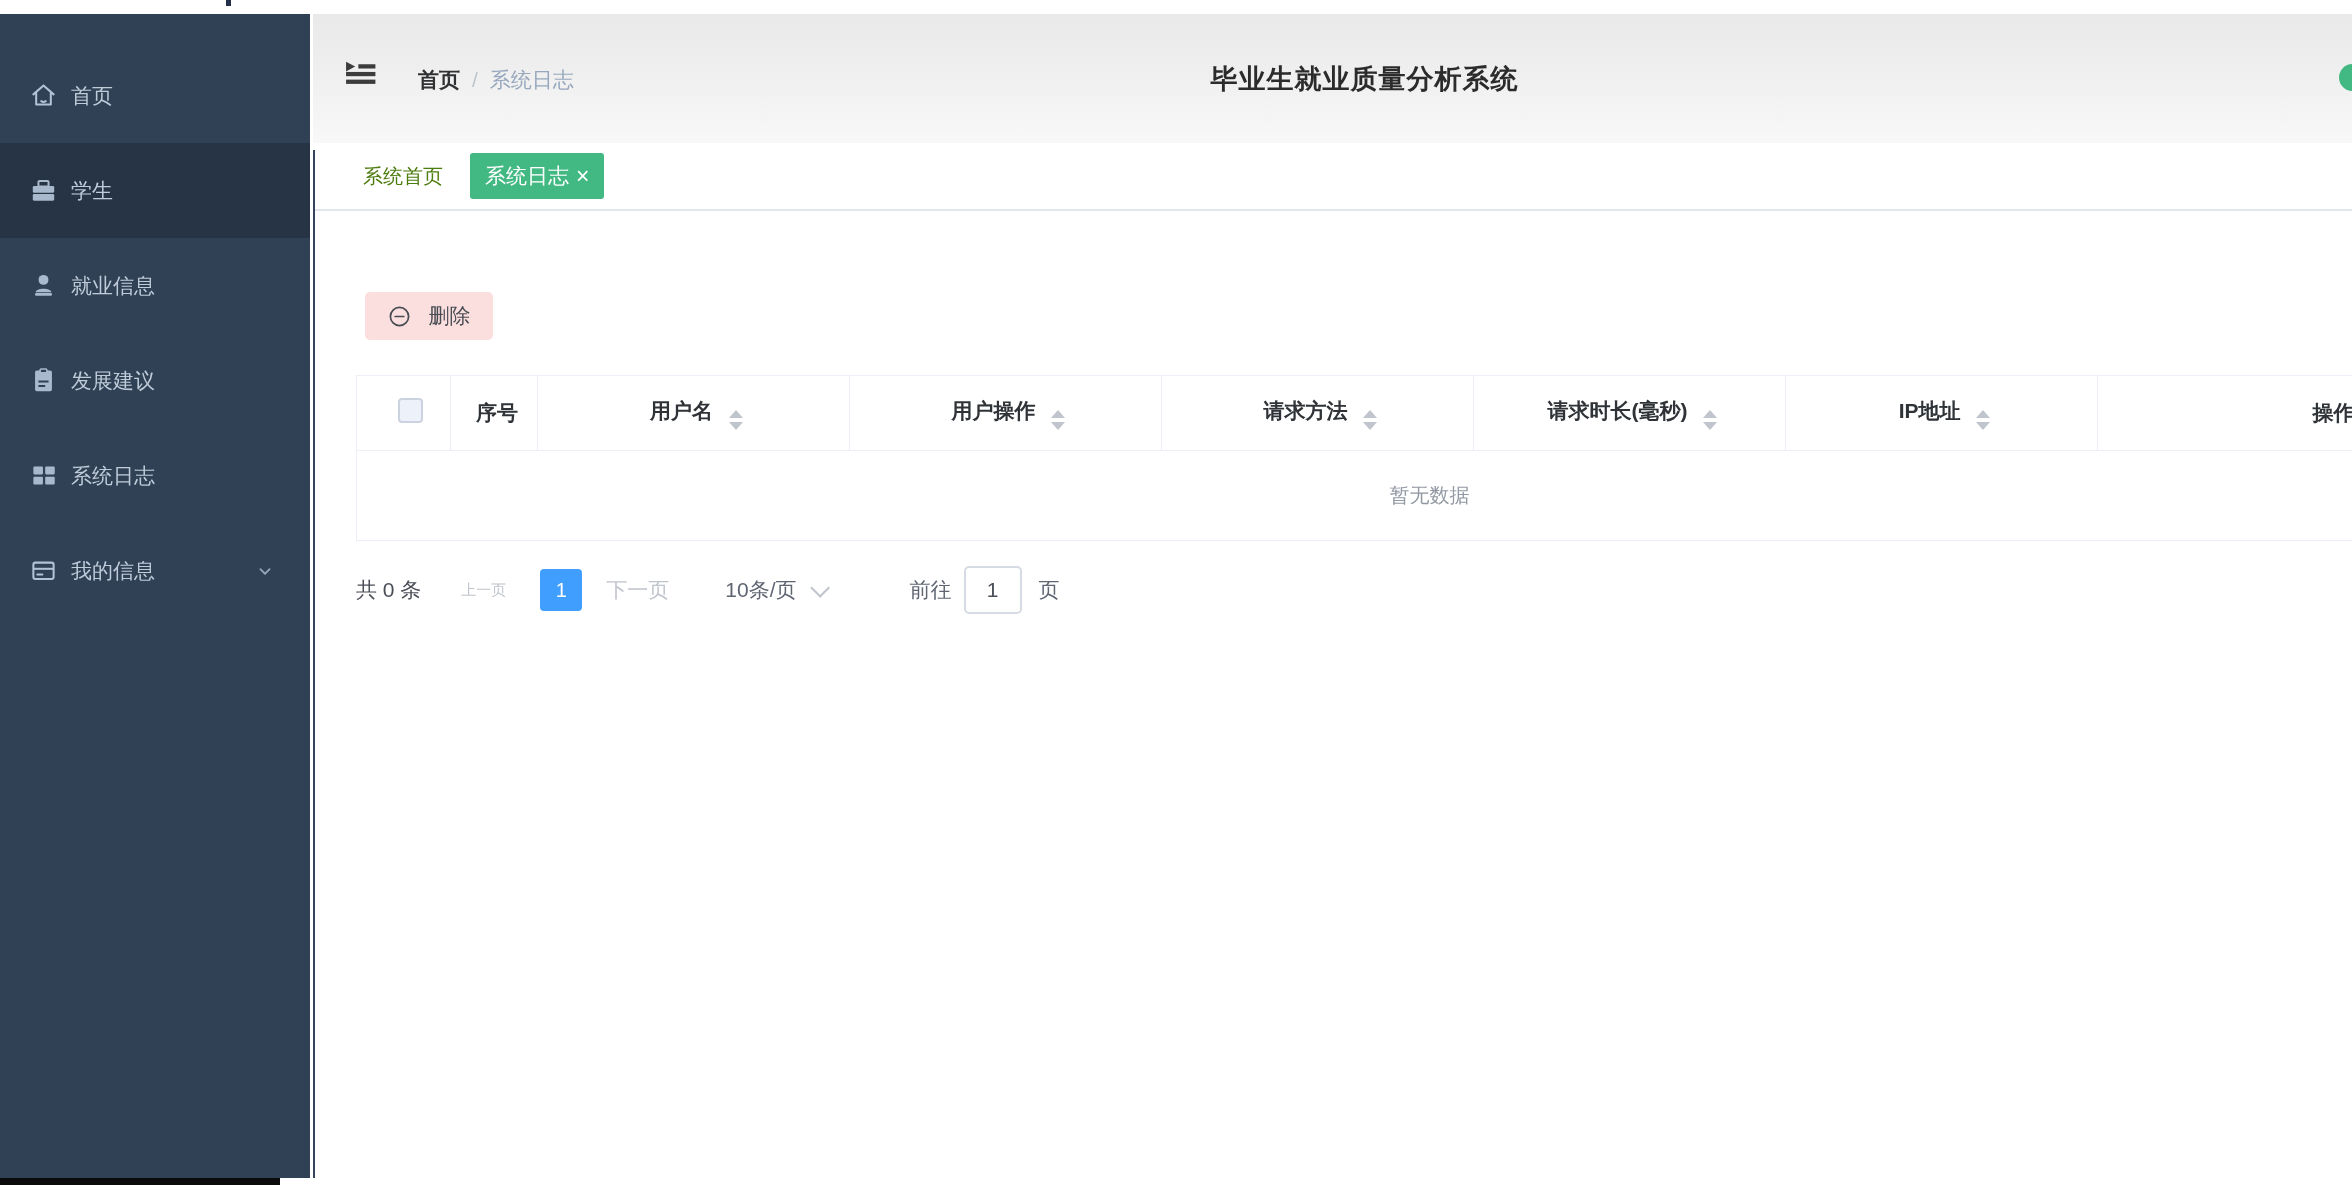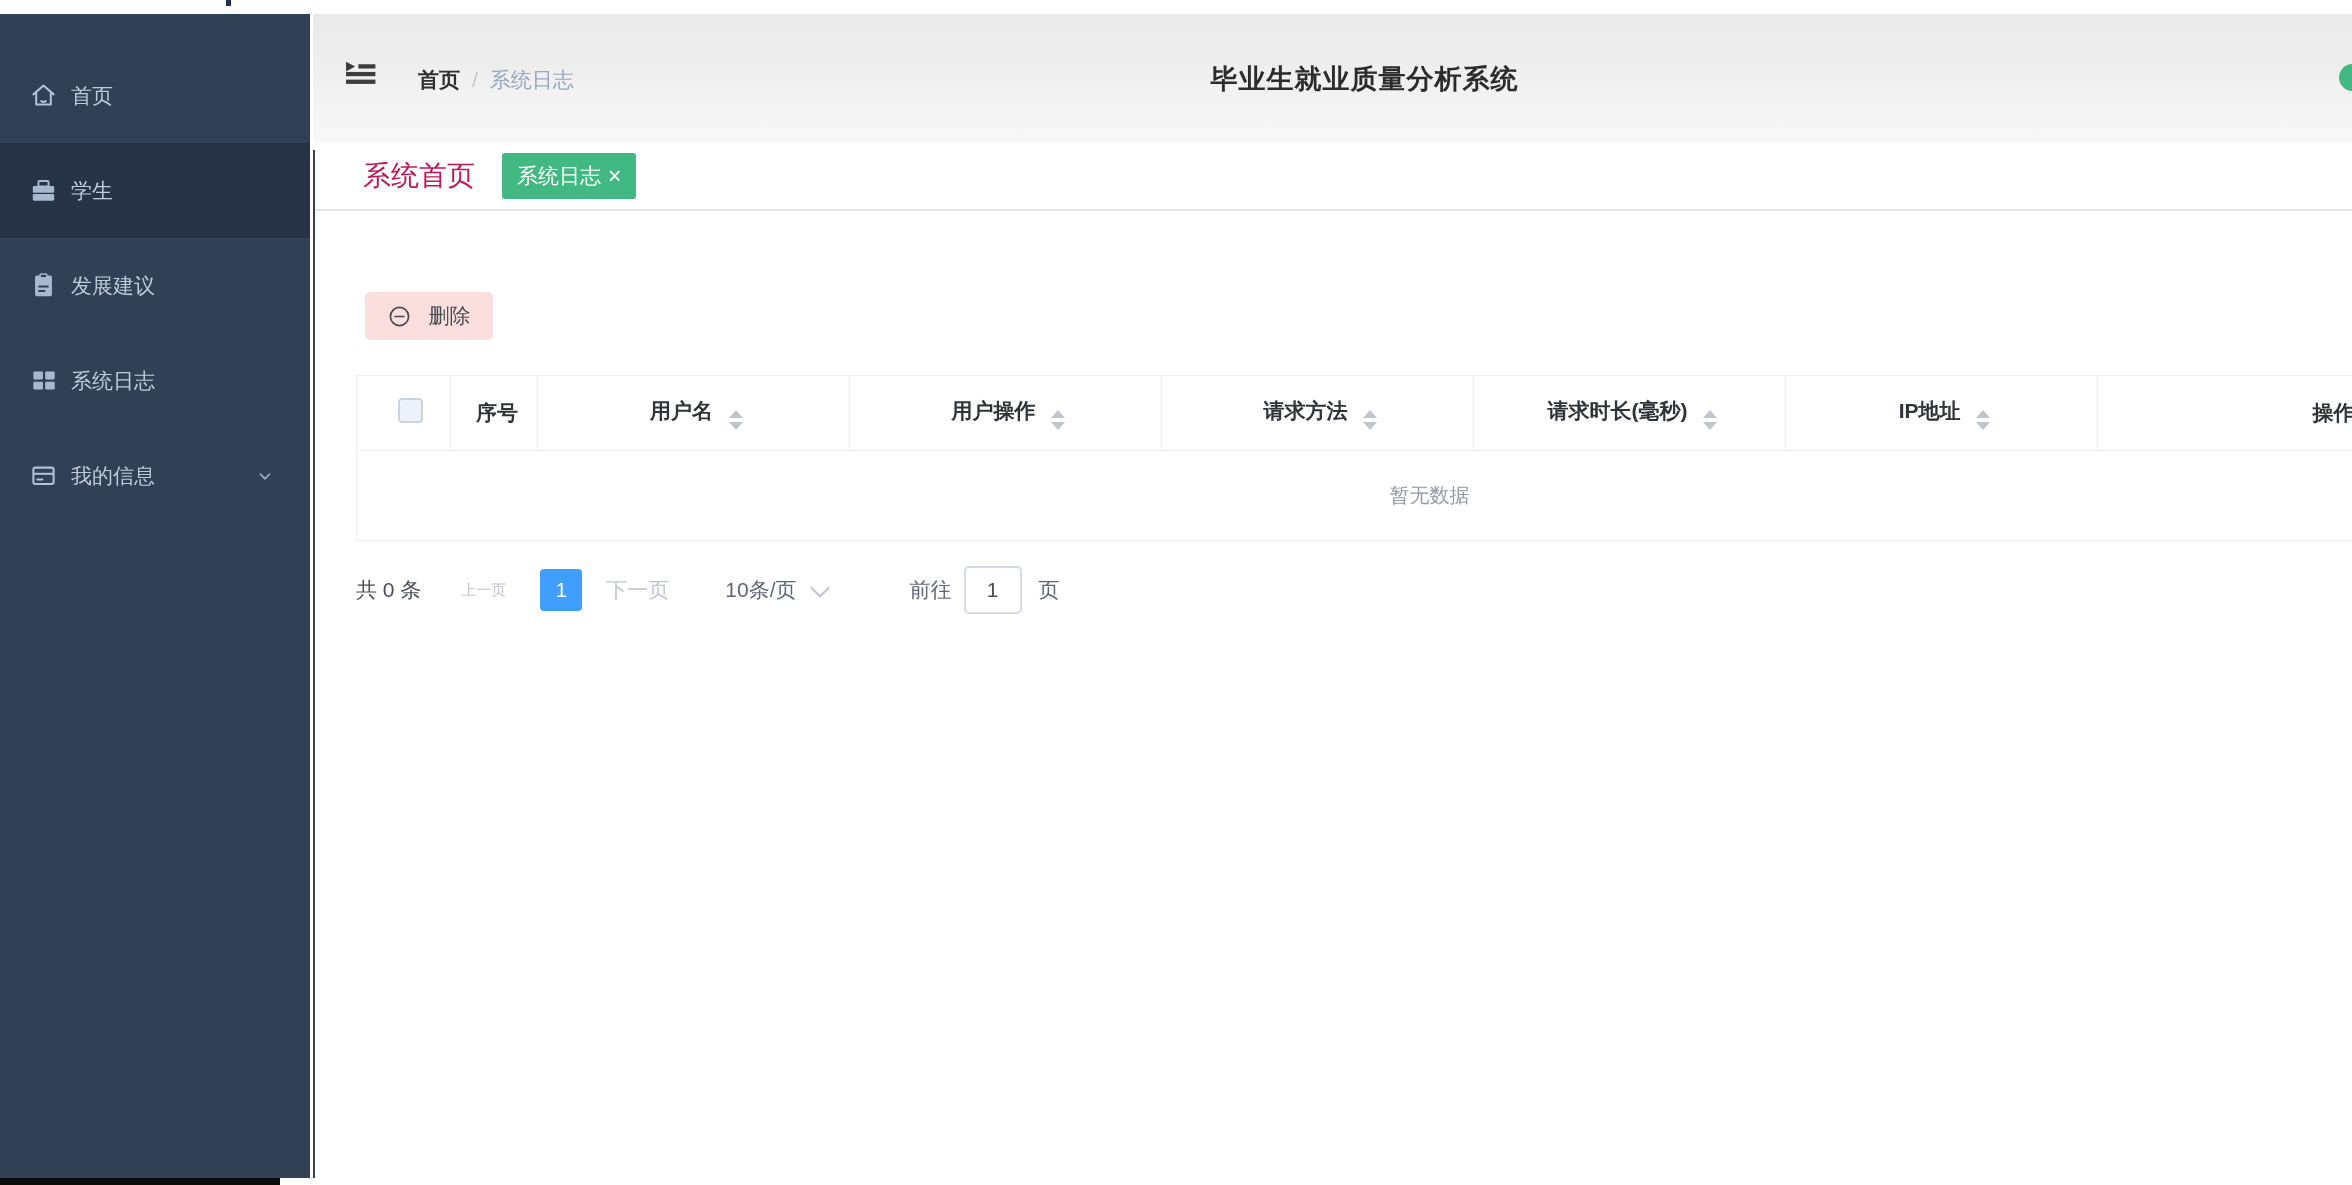--- a/index.html
+++ b/index.html
@@ -26,21 +26,21 @@
   .hamburger{position:absolute;left:32px;top:44px;width:32px;height:32px;cursor:pointer;display:inline-flex;}
   .breadcrumb{position:absolute;left:105px;top:52px;display:flex;gap:12px;font-size:21px;align-items:center;}
   .bc-home{color:#303133;font-weight:bold;cursor:pointer;}
   .bc-sep{color:#c0c4cc;}
   .bc-cur{color:#97a8be;}
   .page-title{position:absolute;left:0;right:0;top:47px;margin:0;text-align:center;font-size:27px;font-weight:bold;color:#2b2b2b;transform:translateX(32px);letter-spacing:1px;}
   .avatar-dot{position:absolute;right:-14px;top:50px;width:27px;height:27px;border-radius:50%;background:#42b983;cursor:pointer;}
 
   
   .tabbar{position:absolute;left:0;top:129px;right:0;height:68px;background:#ffffff;border-bottom:2px solid #e2e5ec;display:flex;align-items:center;padding-left:50px;box-sizing:border-box;}
-  .tab-plain{font-size:28px;color:#be185d;cursor:pointer;}
+  .tab-plain{font-size:20px;color:#4d7c0f;cursor:pointer;}
   .tab-active{margin-left:27px;height:46px;background:#42b983;color:#ffffff;display:inline-flex;align-items:center;padding:0 15px;border-radius:3px;font-size:21px;cursor:pointer;gap:7px;}
   .tab-close{font-size:23px;line-height:1;cursor:pointer;}
 
   
   .btn-delete{position:absolute;left:52px;top:278px;width:128px;height:48px;background:#fbdfdf;border:none;border-radius:5px;display:inline-flex;align-items:center;justify-content:center;gap:18px;font-size:21px;color:#474b52;cursor:pointer;font-family:inherit;}
 
   
   .table-wrap{position:absolute;left:43px;top:361px;width:1996px;overflow:hidden;border-left:1px solid #ebeef5;border-top:1px solid #edf0f6;}
   .log-table{width:2145px;border-collapse:collapse;table-layout:fixed;}
   .log-table th{border-right:1px solid #ebeef5;border-bottom:1px solid #ebeef5;height:74px;text-align:center;padding:0 0 0 6px;font-size:21px;color:#2f3337;font-weight:bold;background:#fff;}
@@ -95,20 +95,30 @@
         <span class="icon">
           <svg width="27" height="27" viewBox="0 0 24 24">
               <rect x="7.5" y="3.5" width="9" height="5" rx="1" fill="none" stroke="#a9b9cd" stroke-width="1.8"></rect>
               <rect x="2.5" y="8" width="19" height="6" rx="1.2" fill="#a9b9cd"></rect>
               <rect x="2.5" y="15" width="19" height="6" rx="1.2" fill="#a9b9cd"></rect>
             </svg>
         </span>
         <span class="label">学生</span>
       </div>
 
+      <div class="menu-item">
+        <span class="icon">
+          <svg width="27" height="27" viewBox="0 0 24 24">
+              <circle cx="12" cy="7" r="4.4" fill="#a9b9cd"></circle>
+              <path d="M5 18 c0-4.2 14-4.2 14 0 Z" fill="#a9b9cd"></path>
+              <rect x="4.5" y="18.6" width="15" height="2.6" rx="1" fill="#a9b9cd"></rect>
+            </svg>
+        </span>
+        <span class="label">就业信息</span>
+      </div>
 
       <div class="menu-item">
         <span class="icon">
           <svg width="27" height="27" viewBox="0 0 24 24">
               <rect x="4.5" y="3" width="15" height="18.5" rx="1.6" fill="#a9b9cd"></rect>
               <rect x="9" y="1.8" width="6" height="3.4" rx="1" fill="#304156" stroke="#a9b9cd" stroke-width="1.4"></rect>
               <rect x="7.5" y="12" width="9" height="1.8" fill="#304156"></rect>
               <rect x="7.5" y="16" width="6" height="1.8" fill="#304156"></rect>
             </svg>
         </span>

